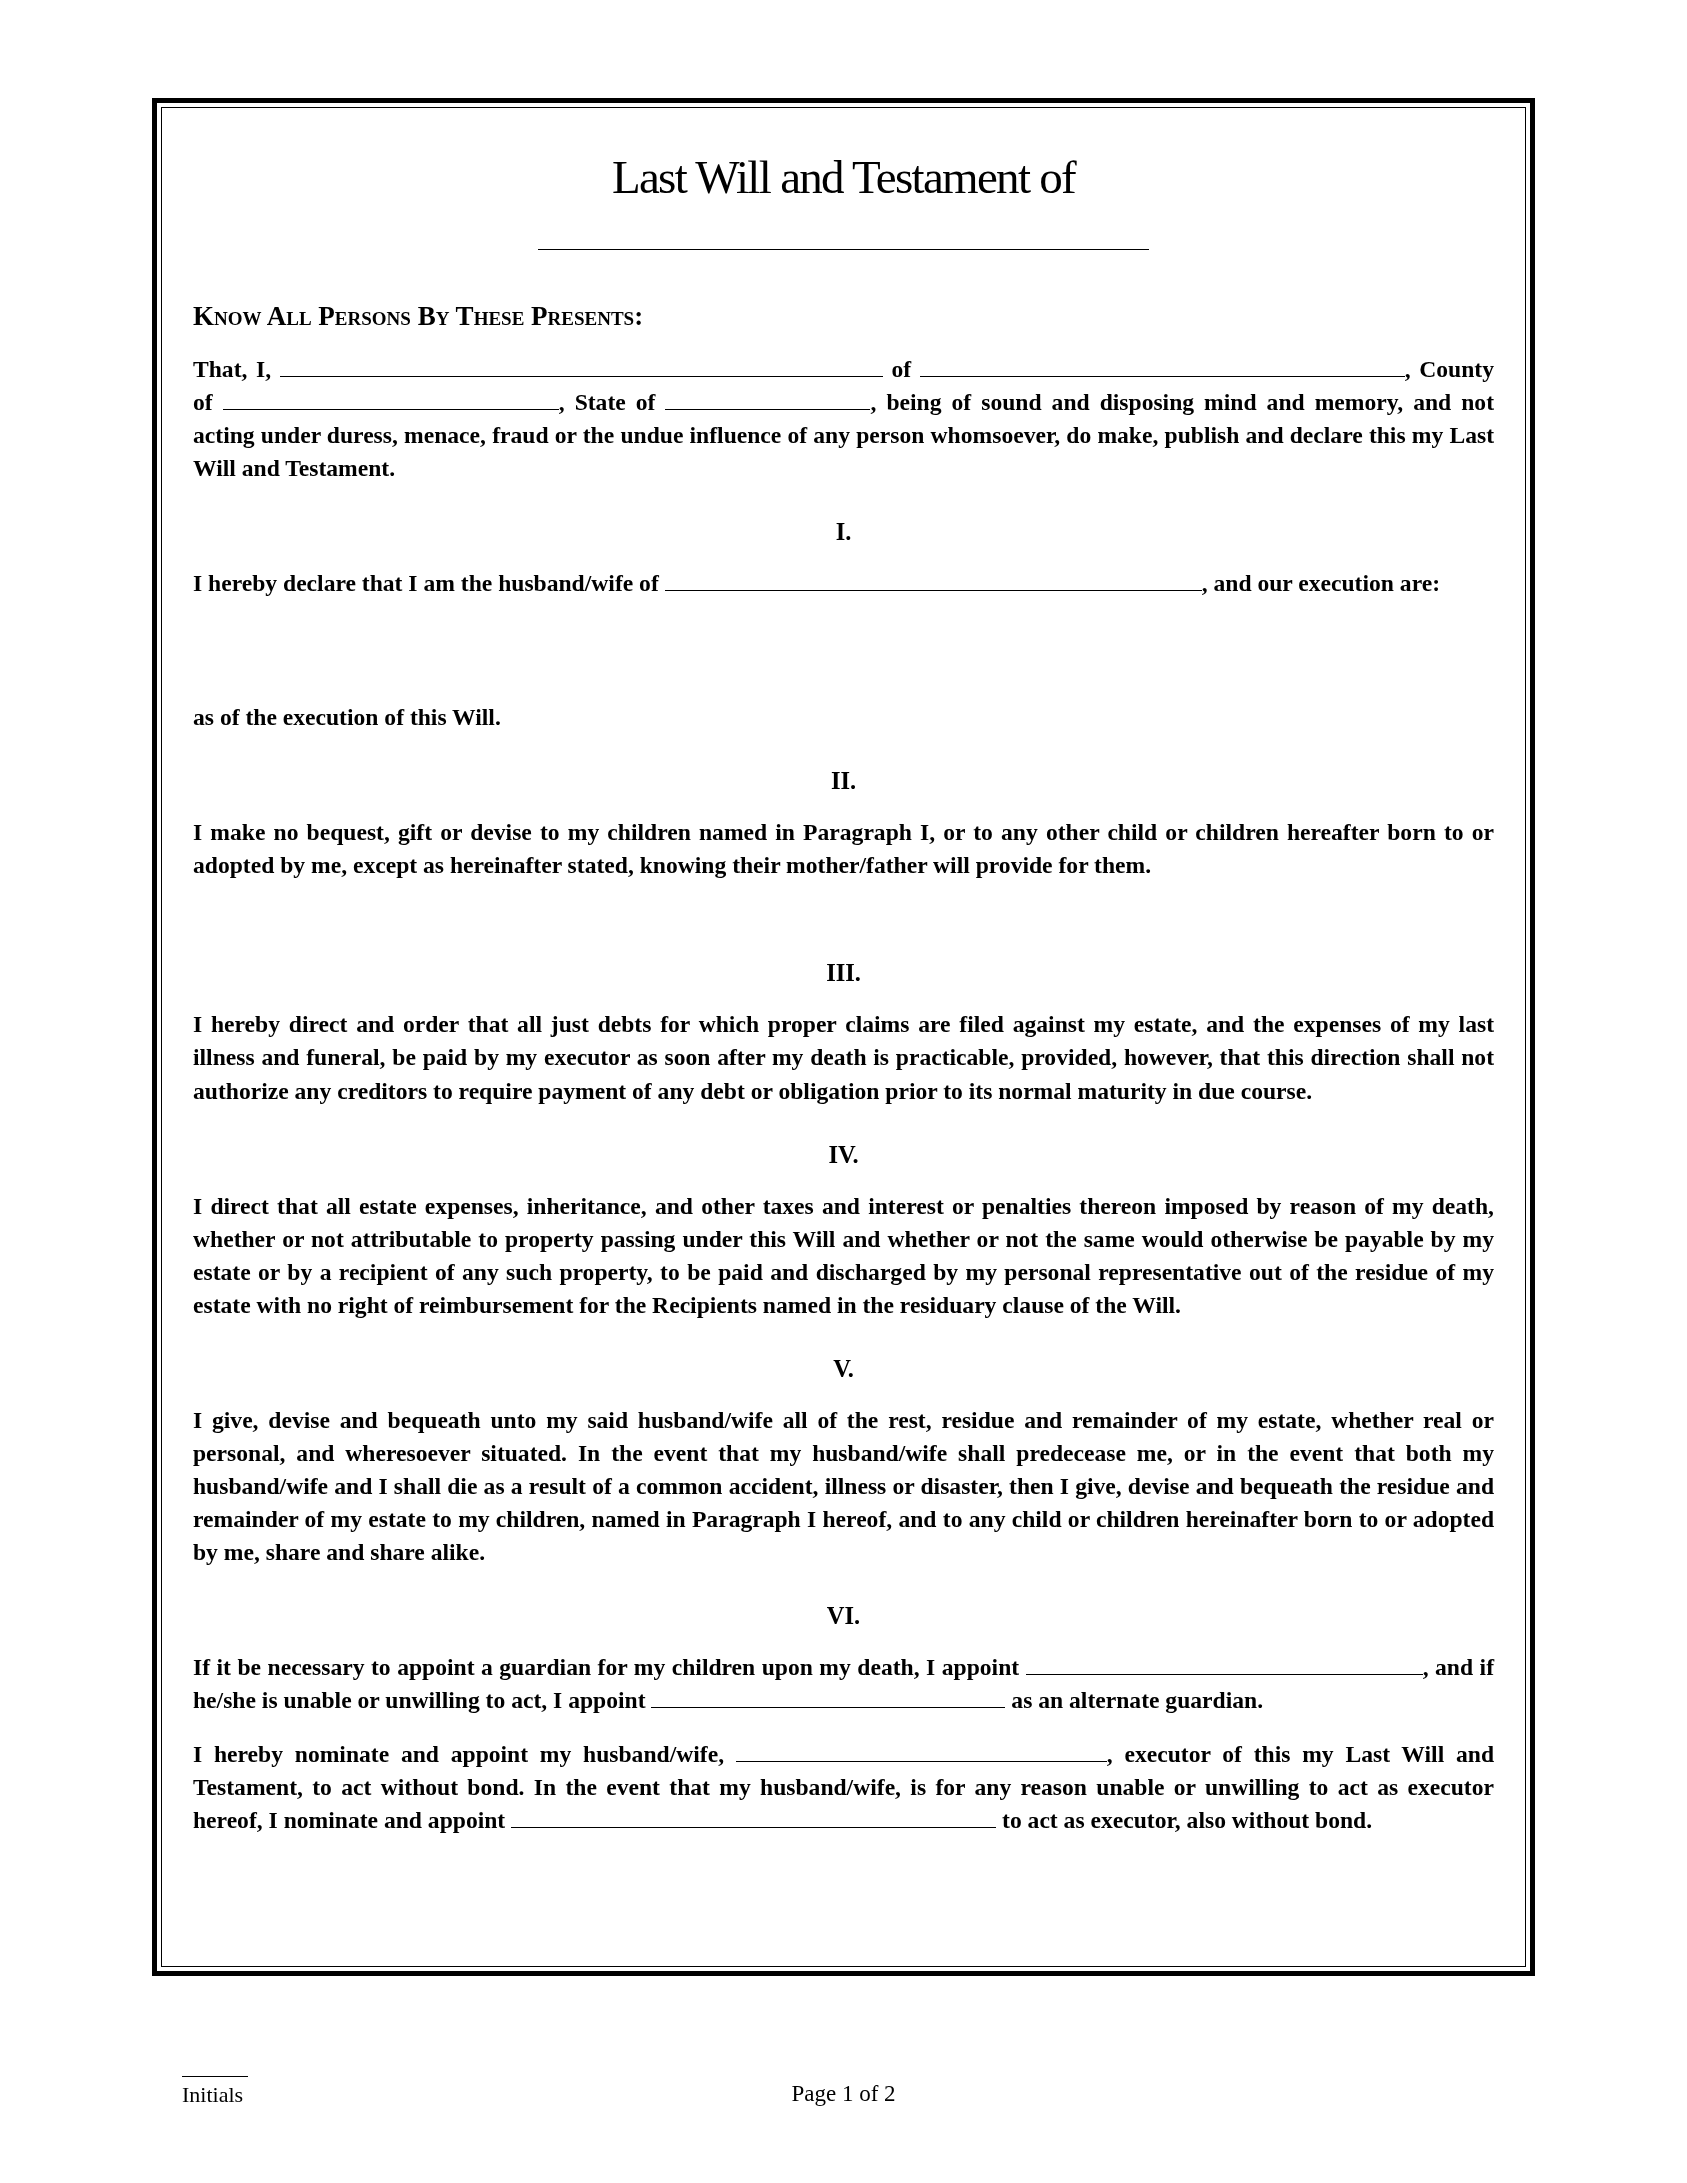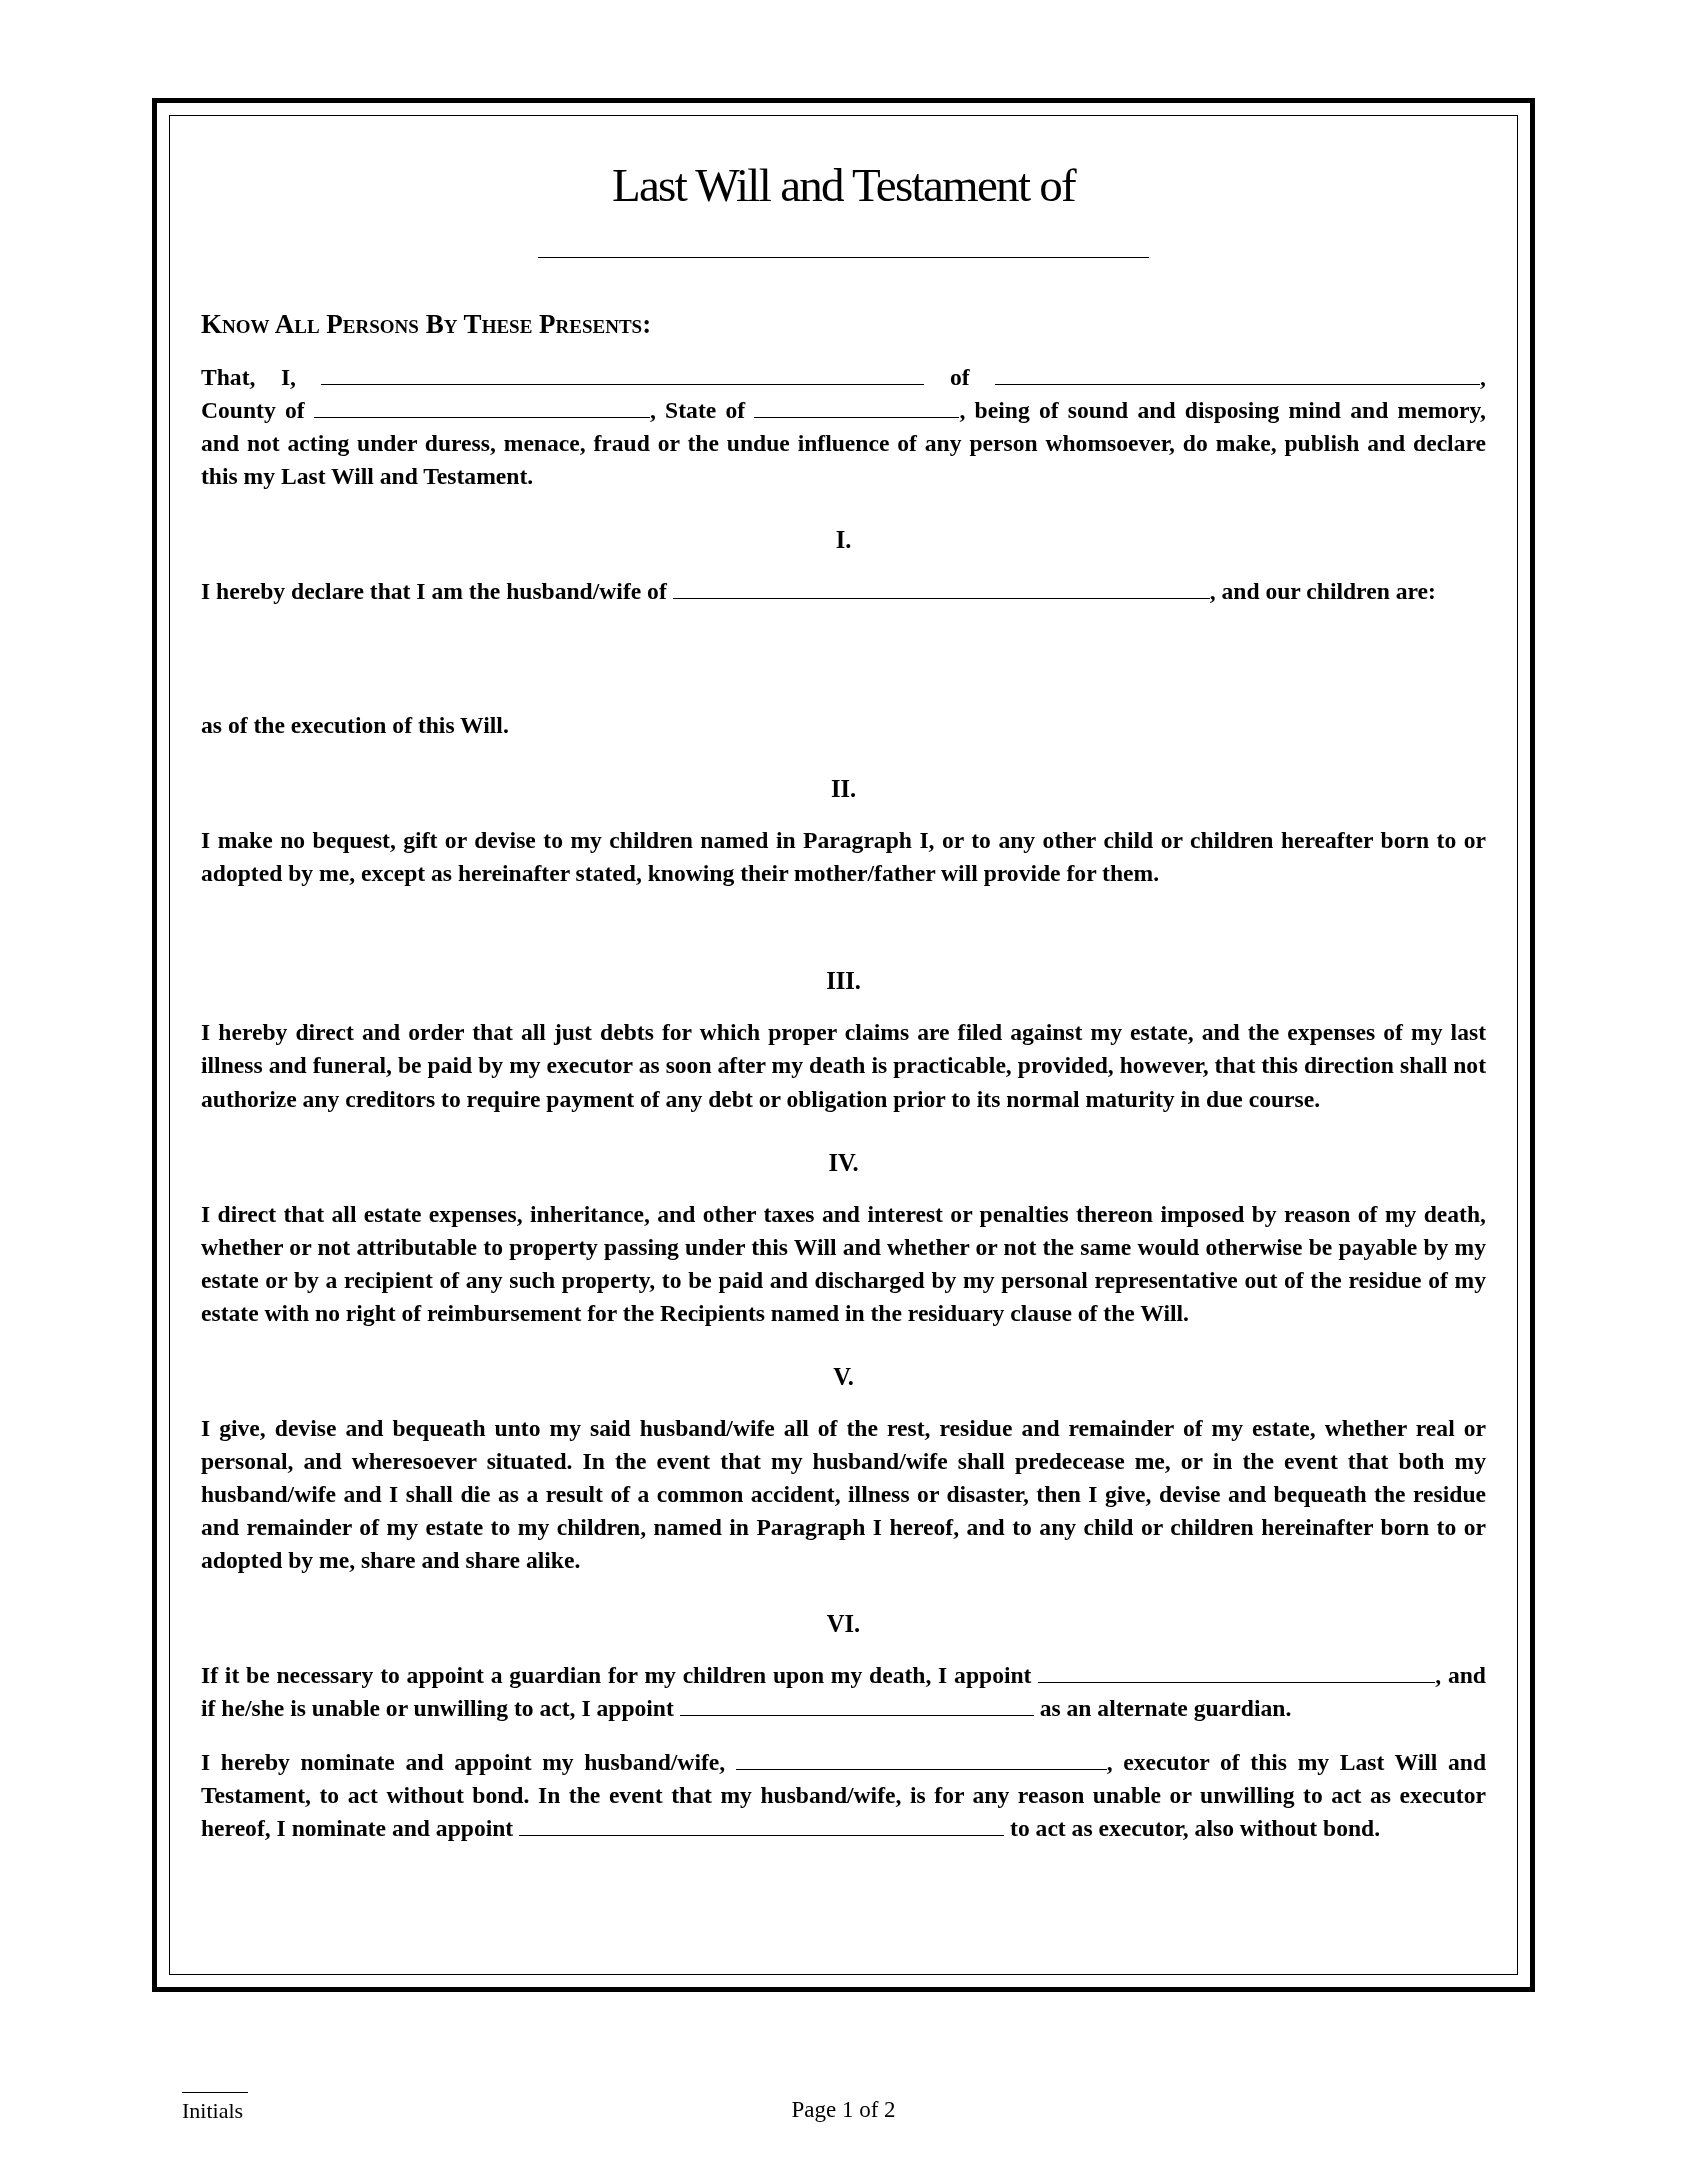--- a/index.html
+++ b/index.html
@@ -10,21 +10,21 @@
     height: 2184px;
     overflow: hidden;
     font-family: "Liberation Serif", serif;
     color: #000000;
   }
 
   .box-outer {
     width: 1383px;
     margin: 98px auto 12px auto;
     border: 5.2px solid #000000;
-    padding: 12px;
+    padding: 4px;
     box-sizing: border-box;
   }
   .box-inner {
     border: 1.7px solid #000000;
     box-sizing: border-box;
     min-height: 1860px;
     padding: 37px 31px 52px 31px;
   }
 
   .title {
@@ -119,21 +119,21 @@
       <span class="blank b-name"></span>
       <span>of</span>
       <span class="blank b-of"></span><span>,</span>
       <span>County of</span>
       <span class="blank b-county"></span><span>, State of</span>
       <span class="blank b-state"></span><span>, being of sound and disposing mind and memory, and not acting under duress, menace, fraud or the undue influence of any person whomsoever, do make, publish and declare this my Last Will and Testament.</span></p>
 
     <div class="sec">I.</div>
 
     <p class="para"><span>I hereby declare that I am the husband/wife of</span>
-      <span class="blank b-spouse"></span><span>, and our children are:</span></p>
+      <span class="blank b-spouse"></span><span>, and our execution are:</span></p>
 
     <div class="children-space"></div>
 
     <p class="para">as of the execution of this Will.</p>
 
     <div class="sec">II.</div>
     <p class="para">I make no bequest, gift or devise to my children named in Paragraph I, or to any other child or children hereafter born to or adopted by me, except as hereinafter stated, knowing their mother/father will provide for them.</p>
 
     <div class="sec extra-gap">III.</div>
     <p class="para">I hereby direct and order that all just debts for which proper claims are filed against my estate, and the expenses of my last illness and funeral, be paid by my executor as soon after my death is practicable, provided, however, that this direction shall not authorize any creditors to require payment of any debt or obligation prior to its normal maturity in due course.</p>

